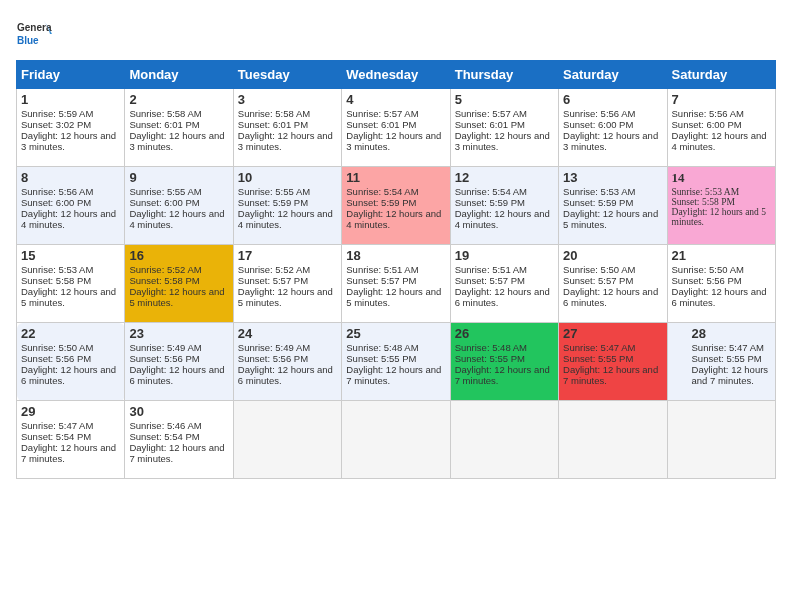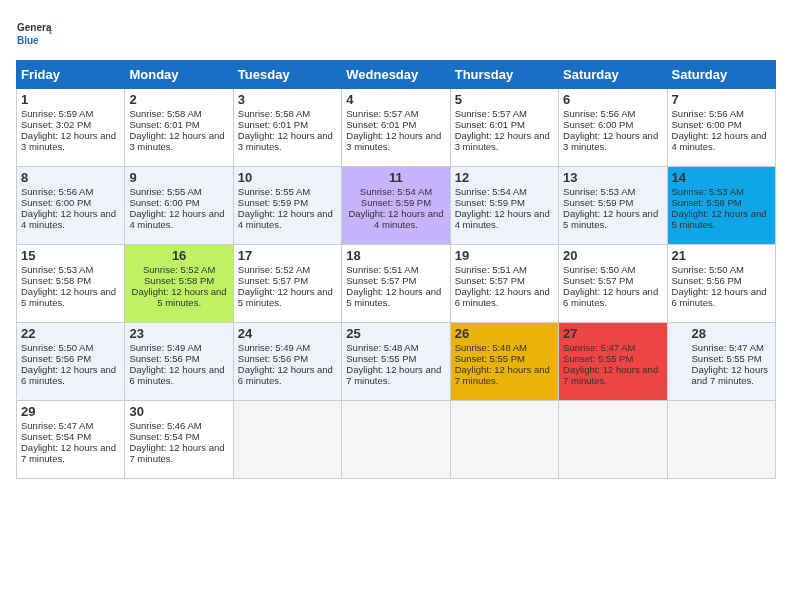--- a/index.html
+++ b/index.html
@@ -157,53 +157,53 @@
         <span>Sunrise: 5:55 AM</span><br>
         <span>Sunset: 6:00 PM</span><br>
         <span>Daylight: 12 hours and 4 minutes.</span>
       </td>
           <td style="background: rgb(237, 242, 251);">
         <span class="day-num">10</span>
         <span>Sunrise: 5:55 AM</span><br>
         <span>Sunset: 5:59 PM</span><br>
         <span>Daylight: 12 hours and 4 minutes.</span>
       </td>
-          <td style="background: #c4b5fd; text-align: center;">
+          <td style="background: #fca5a5;">
         <span class="day-num">11</span>
         <span>Sunrise: 5:54 AM</span><br>
         <span>Sunset: 5:59 PM</span><br>
         <span>Daylight: 12 hours and 4 minutes.</span>
       </td>
           <td style="background: rgb(237, 242, 251);">
         <span class="day-num">12</span>
         <span>Sunrise: 5:54 AM</span><br>
         <span>Sunset: 5:59 PM</span><br>
         <span>Daylight: 12 hours and 4 minutes.</span>
       </td>
           <td style="background: rgb(237, 242, 251);">
         <span class="day-num">13</span>
         <span>Sunrise: 5:53 AM</span><br>
         <span>Sunset: 5:59 PM</span><br>
         <span>Daylight: 12 hours and 5 minutes.</span>
       </td>
-          <td style="background: #0ea5e9;">
+          <td style="background: #f9a8d4; font-family: Liberation Serif, serif;">
         <span class="day-num">14</span>
         <span>Sunrise: 5:53 AM</span><br>
         <span>Sunset: 5:58 PM</span><br>
         <span>Daylight: 12 hours and 5 minutes.</span>
       </td>
         </tr>
         <tr>
           <td style="background: rgb(255, 255, 255);">
         <span class="day-num">15</span>
         <span>Sunrise: 5:53 AM</span><br>
         <span>Sunset: 5:58 PM</span><br>
         <span>Daylight: 12 hours and 5 minutes.</span>
       </td>
-          <td style="background: #bef264; text-align: center;">
+          <td style="background: #eab308;">
         <span class="day-num">16</span>
         <span>Sunrise: 5:52 AM</span><br>
         <span>Sunset: 5:58 PM</span><br>
         <span>Daylight: 12 hours and 5 minutes.</span>
       </td>
           <td style="background: rgb(255, 255, 255);">
         <span class="day-num">17</span>
         <span>Sunrise: 5:52 AM</span><br>
         <span>Sunset: 5:57 PM</span><br>
         <span>Daylight: 12 hours and 5 minutes.</span>
@@ -251,21 +251,21 @@
         <span>Sunrise: 5:49 AM</span><br>
         <span>Sunset: 5:56 PM</span><br>
         <span>Daylight: 12 hours and 6 minutes.</span>
       </td>
           <td style="background: rgb(237, 242, 251);">
         <span class="day-num">25</span>
         <span>Sunrise: 5:48 AM</span><br>
         <span>Sunset: 5:55 PM</span><br>
         <span>Daylight: 12 hours and 7 minutes.</span>
       </td>
-          <td style="background: #eab308;">
+          <td style="background: #22c55e;">
         <span class="day-num">26</span>
         <span>Sunrise: 5:48 AM</span><br>
         <span>Sunset: 5:55 PM</span><br>
         <span>Daylight: 12 hours and 7 minutes.</span>
       </td>
           <td style="background: #ef4444;">
         <span class="day-num">27</span>
         <span>Sunrise: 5:47 AM</span><br>
         <span>Sunset: 5:55 PM</span><br>
         <span>Daylight: 12 hours and 7 minutes.</span>

